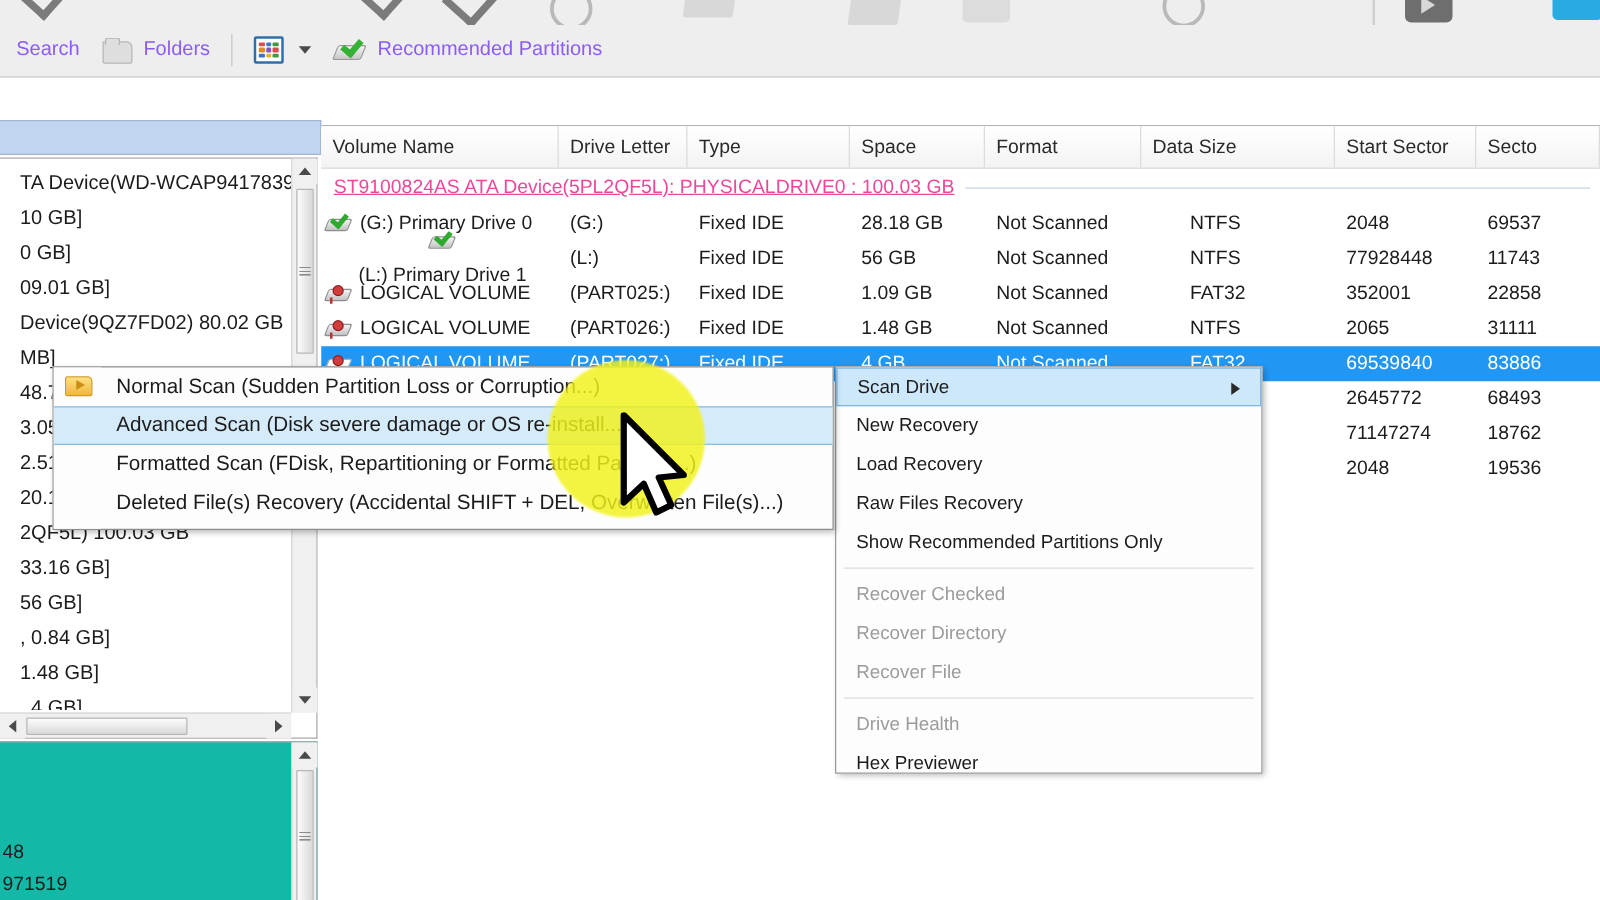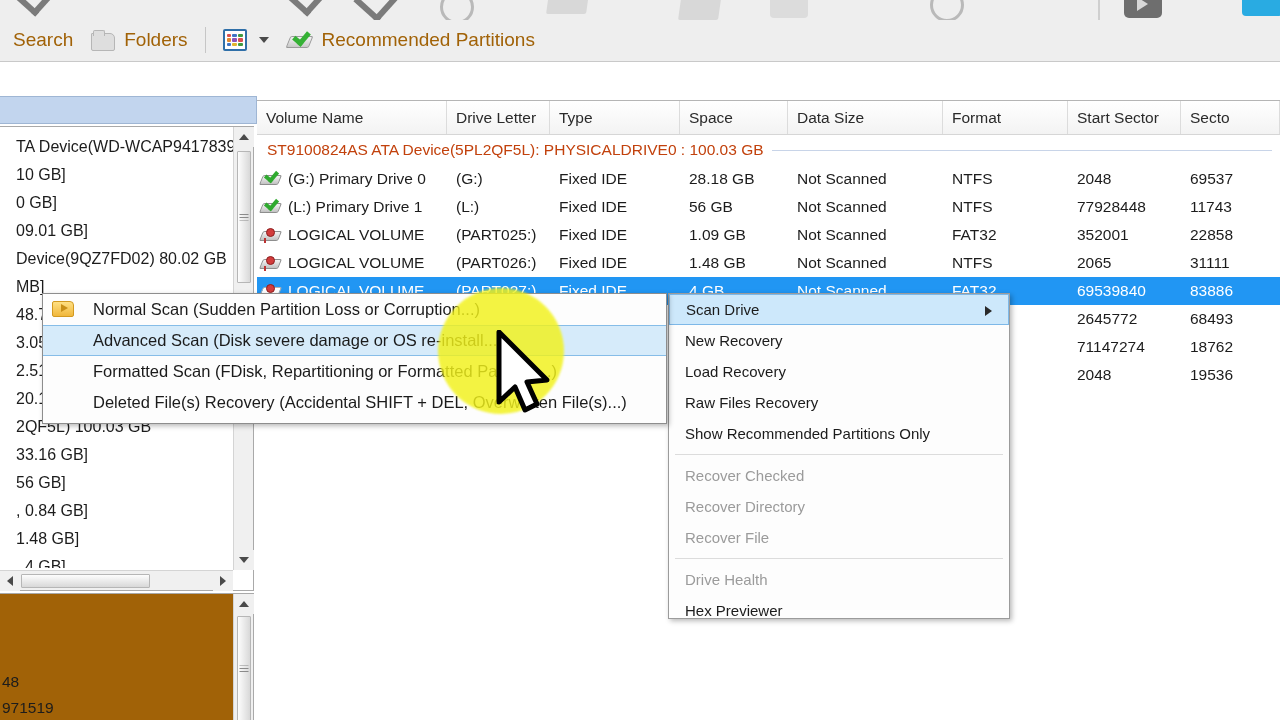--- a/index.html
+++ b/index.html
@@ -35,21 +35,21 @@
   }
   .cut-blue { width: 40px; height: 24px; background: #29abe2; border-radius: 4px; }
   .cut-sep { width: 2px; height: 34px; background: #cfcfcf; }
 
   .tb-row {
     position: absolute; left: 0; top: 22px; height: 36px;
     display: flex; align-items: center; gap: 0px;
     padding-left: 4px;
   }
   .tb-item { display: flex; align-items: center; gap: 7px; padding: 2px 9px; cursor: default; }
-  .tb-label { font-size: 19px; color: #a16207; white-space: nowrap; }
+  .tb-label { font-size: 16px; color: #8b5cf6; white-space: nowrap; }
   .tb-sep { width: 1px; height: 26px; background: #c6c6c6; margin: 0 8px; }
 
   .ico-folders { width: 26px; height: 20px; position: relative; }
   .ico-folders::before {
     content: ""; position: absolute; left: 0; top: 3px; width: 22px; height: 16px;
     background: #dedede; border: 1.5px solid #b6b6b6; border-radius: 1px 5px 2px 2px;
   }
   .ico-folders::after {
     content: ""; position: absolute; left: 2px; top: 0px; width: 10px; height: 5px;
     background: #dedede; border: 1.5px solid #b6b6b6; border-bottom: none; border-radius: 2px 2px 0 0;
@@ -98,36 +98,36 @@
   .ar-dn { width:0;height:0;border-left:5px solid transparent;border-right:5px solid transparent;border-top:6px solid #4a4a4a; }
   .ar-rt { width:0;height:0;border-top:5px solid transparent;border-bottom:5px solid transparent;border-left:6px solid #4a4a4a; }
   .ar-lf { width:0;height:0;border-top:5px solid transparent;border-bottom:5px solid transparent;border-right:6px solid #4a4a4a; }
   .sb-thumb-v { position: absolute; left: 3px; width: 14px; background: linear-gradient(90deg,#fdfdfd,#d8d8d8); border: 1px solid #b6b6b6; border-radius: 1px; }
   .sb-thumb-h { position: absolute; top: 3px; height: 14px; background: linear-gradient(#fdfdfd,#d8d8d8); border: 1px solid #b6b6b6; border-radius: 1px; }
   .grip { position:absolute; left:50%; top:50%; transform: translate(-50%,-50%); width: 9px; height: 7px;
           background: repeating-linear-gradient(#8a8a8a 0 1px, transparent 1px 3px); }
 
   .left-bottom {
     position: absolute; left: 0; top: 593px; width: 254px; height: 127px;
-    background: #a16207; border: 1px solid #a9a9a9; border-left: none; border-bottom: none;
+    background: #14b8a6; border: 1px solid #a9a9a9; border-left: none; border-bottom: none;
   }
   .lb-inner { position: absolute; left: 0; top: 0; right: 21px; bottom: 0; overflow: hidden; }
   .lb-line { font-size: 15.5px; color: #1c1c1c; white-space: nowrap; height: 26px; line-height: 26px; padding-left: 2px; }
 
   
   .table-wrap {
     position: absolute; left: 257px; top: 100px; width: 1023px; height: 620px;
     background: #ffffff; border-top: 1px solid #b5b5b5;
   }
   .thead { display: flex; height: 34px; background: linear-gradient(#ffffff,#f3f3f3); border-bottom: 1px solid #d6d6d6; }
   .th {
     font-size: 15.5px; color: #2a2a2a; line-height: 34px; padding-left: 9px;
     border-right: 1px solid #dcdcdc; white-space: nowrap; overflow: hidden;
   }
-  .group-row { height: 30px; line-height: 30px; font-size: 15.5px; color: #c2410c; padding-left: 10px; position: relative; }
+  .group-row { height: 30px; line-height: 30px; font-size: 15.5px; color: #ec4899; padding-left: 10px; position: relative; text-decoration: underline; }
   .group-row::after { content: ""; position: absolute; left: 515px; right: 8px; top: 15px; height: 1px; background: #c8d4e8; }
   .trow { display: flex; height: 28px; align-items: center; }
   .trow.sel { background: #2196f3; }
   .trow.sel .td { color: #ffffff; }
   .td { font-size: 15.5px; color: #1c1c1c; padding-left: 9px; white-space: nowrap; overflow: hidden; }
   .td.first { display: flex; align-items: center; gap: 6px; padding-left: 4px; }
 
   .dico { width: 21px; height: 16px; position: relative; flex: 0 0 21px; }
   .dico .body {
     position: absolute; left: 0; top: 4px; width: 19px; height: 10px;
@@ -327,22 +327,22 @@
         </div>
     </div>
   </div>
 
   <div class="table-wrap">
     <div class="thead" id="thead">
         <div class="th" style="width: 190px;">Volume Name</div>
         <div class="th" style="width: 103px;">Drive Letter</div>
         <div class="th" style="width: 130px;">Type</div>
         <div class="th" style="width: 108px;">Space</div>
+        <div class="th" style="width: 125px;">Format</div>
         <div class="th" style="width: 155px;">Data Size</div>
-        <div class="th" style="width: 125px;">Format</div>
         <div class="th" style="width: 113px;">Start Sector</div>
         <div class="th" style="width: 99px;">Secto</div>
       </div>
     <div class="group-row">ST9100824AS ATA Device(5PL2QF5L): PHYSICALDRIVE0 : 100.03 GB</div>
     <div id="tbody">
         <div class="trow">
           <div class="td first" style="width: 190px;">
             <span class="dico ok">
               <span class="body"></span>
               <span class="mark"></span>
@@ -351,21 +351,21 @@
           </div>
           <div class="td" style="width: 103px;">(G:)</div>
           <div class="td" style="width: 130px;">Fixed IDE</div>
           <div class="td" style="width: 108px;">28.18 GB</div>
           <div class="td" style="width: 155px;">Not Scanned</div>
           <div class="td" style="width: 125px;">NTFS</div>
           <div class="td" style="width: 113px;">2048</div>
           <div class="td" style="width: 99px;">69537</div>
         </div>
         <div class="trow">
-          <div class="td first" style="width: 190px;">
+          <div class="td first" style="width: 190px; flex-direction: column;">
             <span class="dico ok">
               <span class="body"></span>
               <span class="mark"></span>
             </span>
             <span>(L:) Primary Drive 1</span>
           </div>
           <div class="td" style="width: 103px;">(L:)</div>
           <div class="td" style="width: 130px;">Fixed IDE</div>
           <div class="td" style="width: 108px;">56 GB</div>
           <div class="td" style="width: 155px;">Not Scanned</div>

